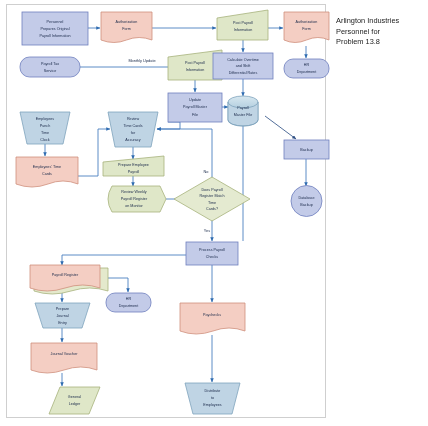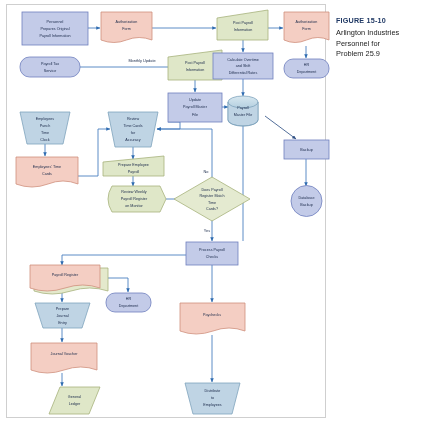--- a/index.html
+++ b/index.html
@@ -240,19 +240,18 @@
 
     <g>
       <path d="M185,383 H240 L232,414 H193 Z" fill="#bfd4e4" stroke="#7fa3bd" stroke-width=".8"></path>
       <text class="nodelabel" x="212.5" y="391">Distribute</text>
       <text class="nodelabel" x="212.5" y="398">to</text>
       <text class="nodelabel" x="212.5" y="405">Employees</text>
     </g>
   </svg>
 
   <div id="caption">
-    <div class="fignum">FIGURE 15-10</div>
     <div class="figline">Arlington Industries</div>
     <div class="figline">Personnel for</div>
-    <div class="figline">Problem 25.9</div>
+    <div class="figline">Problem 13.8</div>
   </div>
 
 </div>
 
 </body></html>

